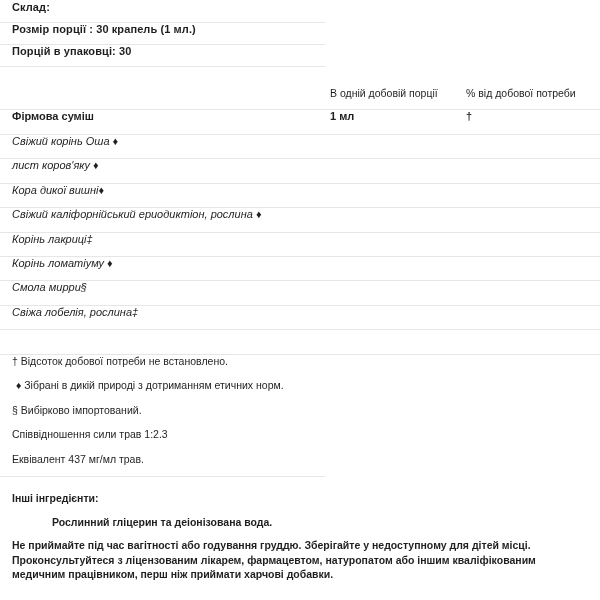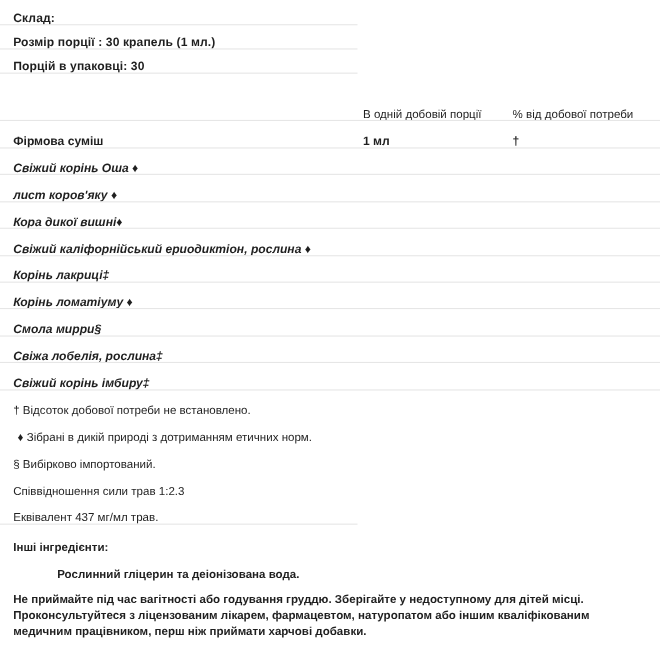--- a/index.html
+++ b/index.html
@@ -21,21 +21,21 @@
     width: 600px;
     box-sizing: border-box;
     padding: 0;
   }
 
   .row {
     position: relative;
     box-sizing: border-box;
     padding: 0 0 0 12px;
     display: flex;
-    align-items: flex-end;
+    align-items: flex-start;
   }
 
   
   .sep {
     position: absolute;
     left: 0;
     bottom: 0;
     height: 1px;
     background: #e6e6e6;
   }
@@ -71,21 +71,21 @@
   }
   .blend-row .c-name { flex: 0 0 318px; }
   .blend-row .c-amt  { flex: 0 0 136px; }
   .blend-row .c-dv   { flex: 1 1 auto; }
 
   
   .ing-row {
     height: 24.4px;
     font-size: 11px;
     font-style: italic;
-    font-weight: bold;
+    font-weight: normal;
   }
   .ing-row .c-name { flex: 0 0 318px; }
   .ing-row .c-amt  { flex: 0 0 136px; }
   .ing-row .c-dv   { flex: 1 1 auto; }
 
   
   .note-row {
     height: 24.5px;
     font-size: 10.5px;
     font-weight: normal;
@@ -201,21 +201,20 @@
       <span class="c-dv"></span>
       <span class="sep full"></span>
     </div>
     <div class="row ing-row">
       <span class="c-name">Свіжа лобелія, рослина‡</span>
       <span class="c-amt"></span>
       <span class="c-dv"></span>
       <span class="sep full"></span>
     </div>
     <div class="row ing-row">
-      <span class="c-name">Свіжий корінь імбиру‡</span>
       <span class="c-amt"></span>
       <span class="c-dv"></span>
       <span class="sep full"></span>
     </div>
 
   </div>
 
   <div>
     <div class="row note-row">
       <span>† Відсоток добової потреби не встановлено.</span>

